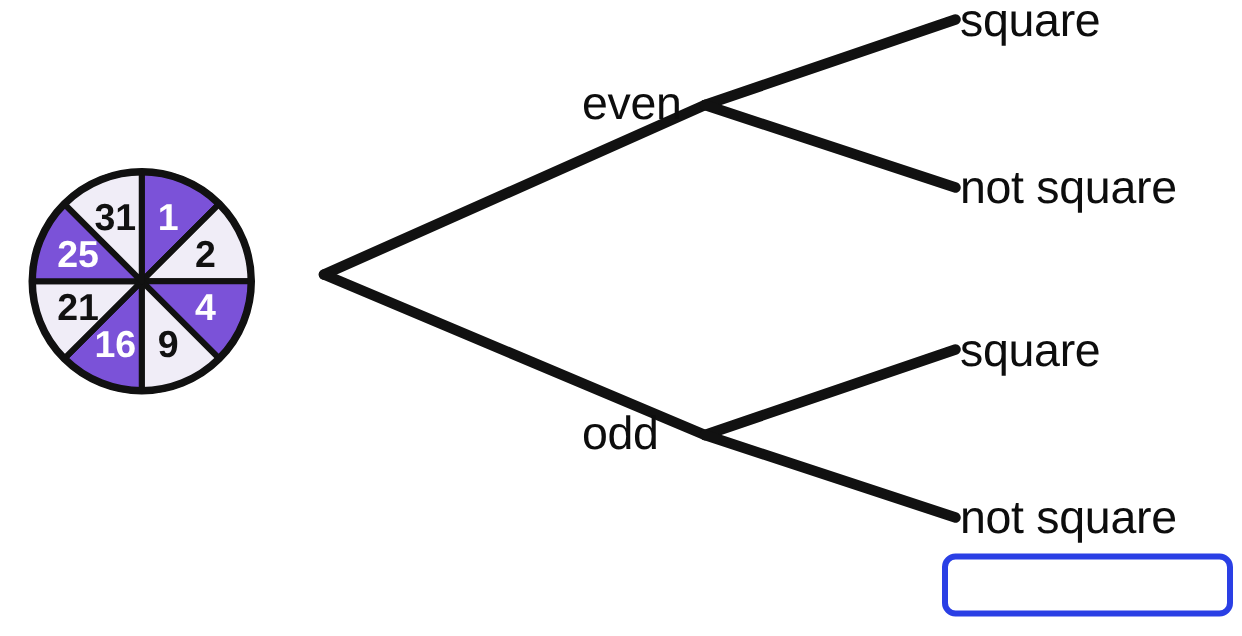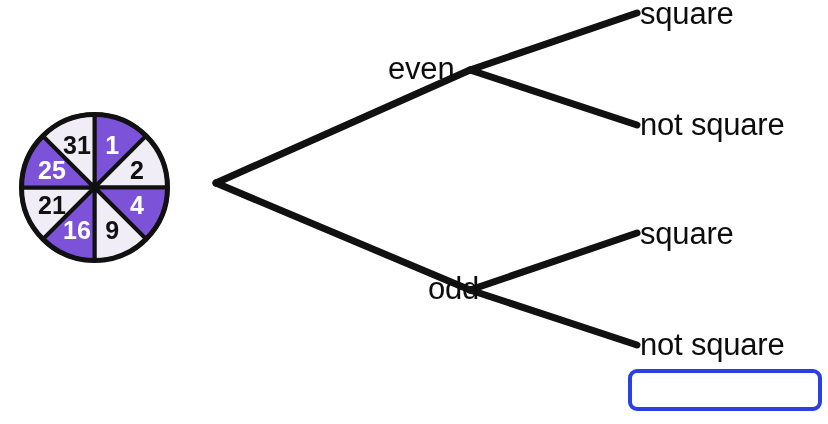--- a/index.html
+++ b/index.html
@@ -53,21 +53,21 @@
     position: absolute;
     font-family: "Liberation Sans", sans-serif;
     font-size: 31px;
     font-weight: 400;
     color: #0d0d0d;
     white-space: nowrap;
     letter-spacing: -0.2px;
   }
 
   #label-even  { left: 388px; top: 51px; }
-  #label-odd   { left: 388px; top: 271px; margin-left: 40px; }
+  #label-odd   { left: 388px; top: 271px; }
   #label-sq-1  { left: 640px; top: -4px; }
   #label-nsq-1 { left: 640px; top: 107px; }
   #label-sq-2  { left: 640px; top: 216px; }
   #label-nsq-2 { left: 640px; top: 327px; }
 
   
   #answer-box {
     position: absolute;
     left: 628px;
     top: 369px;

